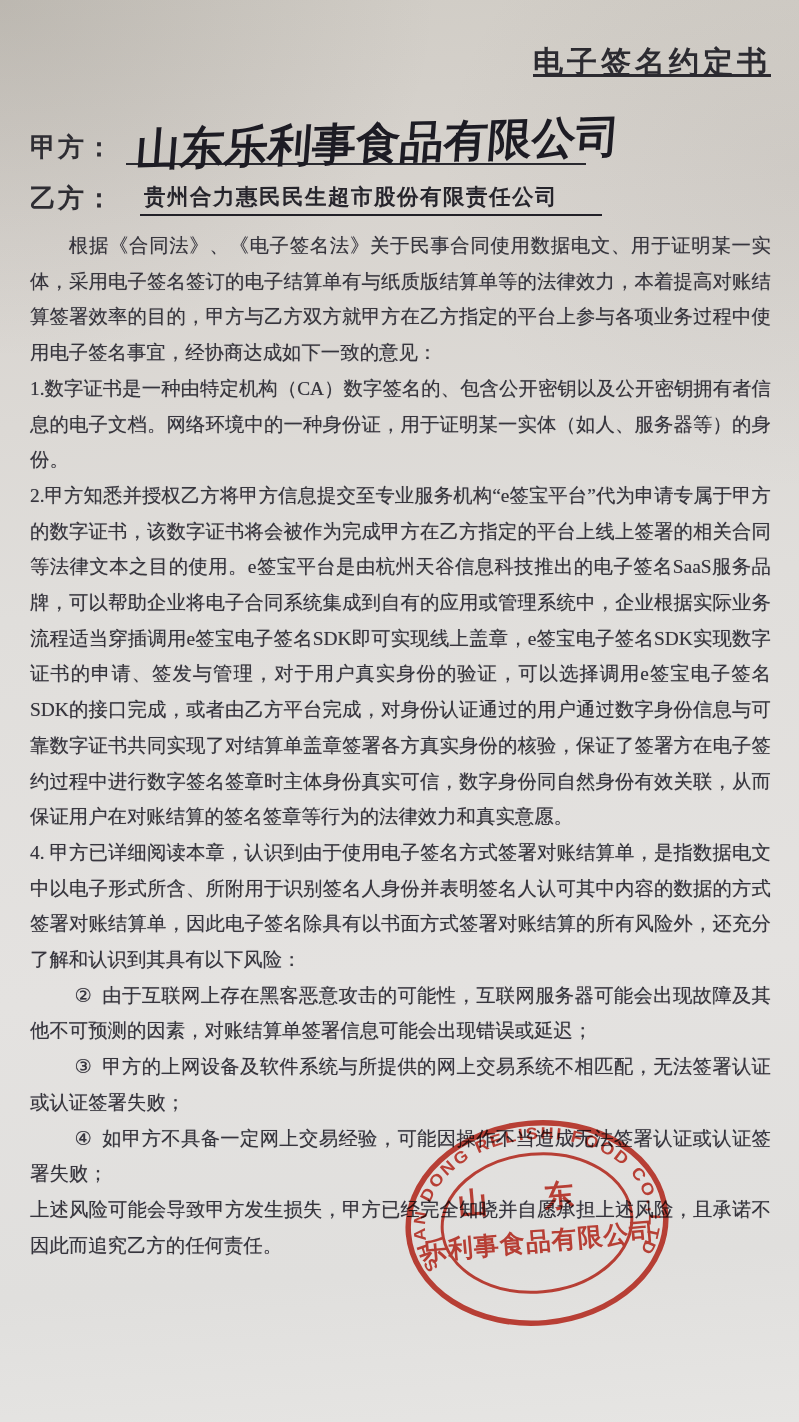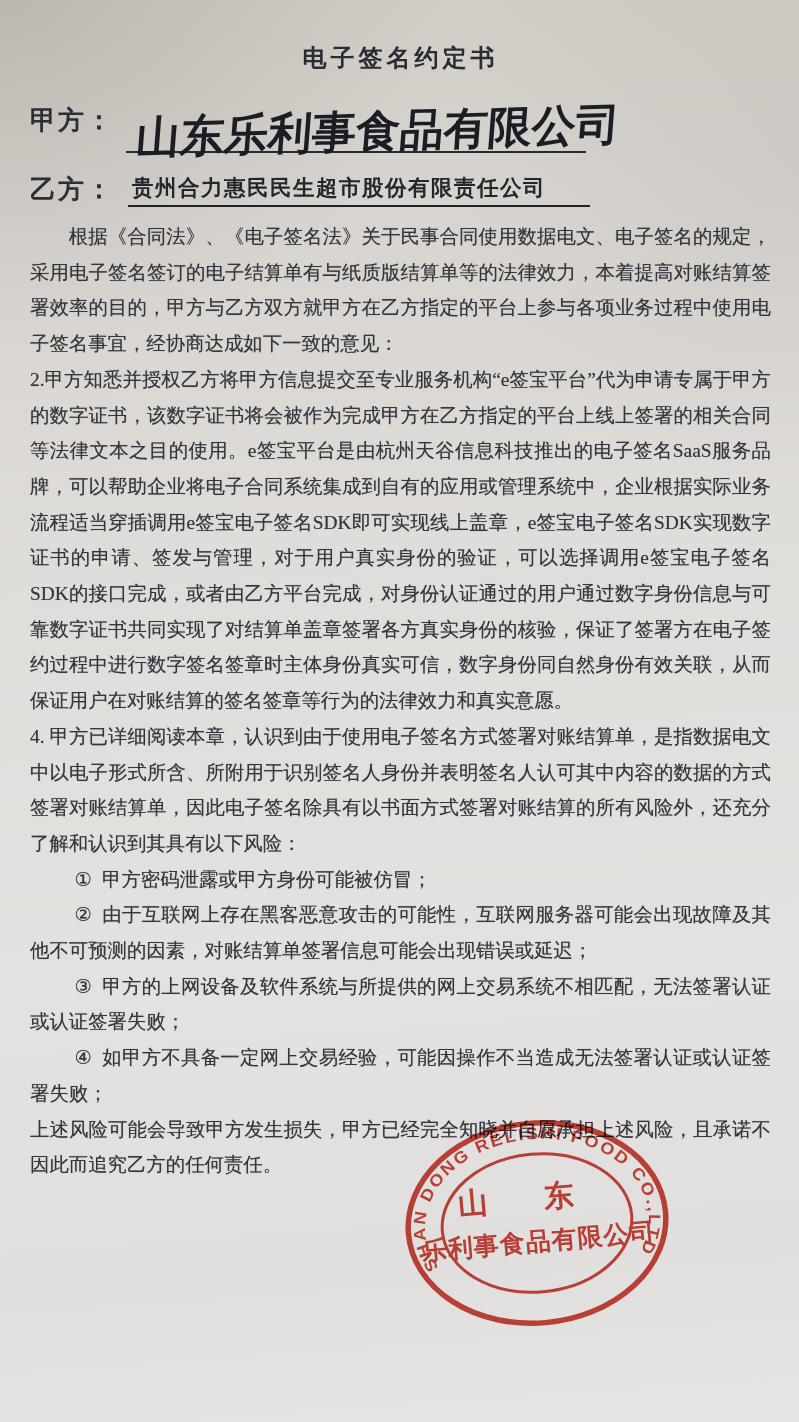--- a/index.html
+++ b/index.html
@@ -13,57 +13,58 @@
       radial-gradient(130% 60% at 0% 0%, rgba(108,102,94,0.20) 0%, rgba(108,102,94,0.0) 42%),
       radial-gradient(90% 45% at 100% 12%, rgba(125,120,112,0.10) 0%, rgba(125,120,112,0.0) 50%),
       linear-gradient(176deg, #d0ccc5 0%, #d8d4cf 16%, #e0dedb 42%, #e4e2e0 68%, #e0dfdd 88%, #e6e5e3 100%);
     font-family: "Liberation Serif", "DejaVu Serif", serif;
     color: #34333b;
   }
   .content { padding: 42px 28px 0 30px; }
 
   .title {
     margin: 0 0 6px 0;
-    text-align: center;
-    font-size: 24px;
+    text-align: right;
+    font-size: 30px;
     font-weight: bold;
     letter-spacing: 4px;
     color: #2c2b31;
+    text-decoration: underline;
   }
 
   .party-row { display: flex; align-items: flex-end; }
   .party-label {
     font-size: 26px;
     font-weight: bold;
     color: #2e2d33;
     white-space: nowrap;
     letter-spacing: 2px;
   }
-  .party-a-row { margin-top: 10px; height: 72px; align-items: center; }
+  .party-a-row { margin-top: 10px; height: 72px; }
   .party-a-line {
     position: relative;
     flex: 0 0 460px;
     margin-left: 12px;
     border-bottom: 2px solid #2a2a30;
     height: 64px;
   }
   .handwritten-company {
     position: absolute;
     left: 10px;
     bottom: -10px;
     font-size: 44px;
     font-weight: 600;
     color: #1d1c24;
     white-space: nowrap;
     transform: rotate(-1.6deg) skewX(-6deg);
     letter-spacing: 0px;
   }
   .party-b-row { margin-top: 16px; align-items: flex-end; }
   .party-b-value {
-    margin-left: 14px;
+    margin-left: 26px;
     font-size: 21.5px;
     font-weight: bold;
     letter-spacing: 1.5px;
     color: #26252c;
     border-bottom: 2.5px solid #222128;
     padding: 0 44px 3px 4px;
     white-space: nowrap;
   }
 
   .doc-body {
@@ -107,25 +108,25 @@
         <span class="handwritten-company">山东乐利事食品有限公司</span>
       </span>
     </div>
 
     <div class="party-row party-b-row">
       <span class="party-label">乙方：</span>
       <span class="party-b-value">贵州合力惠民民生超市股份有限责任公司</span>
     </div>
 
     <div class="doc-body">
-      <p class="indent">根据《合同法》、《电子签名法》关于民事合同使用数据电文、电子签名的规定，采用电子签名签订的电子结算单有与纸质版结算单等的法律效力，本着提高对账结算签署效率的目的，甲方与乙方双方就甲方在乙方指定的平台上参与各项业务过程中使用电子签名事宜，经协商达成如下一致的意见：</p>
+      <p class="indent">根据《合同法》、《电子签名法》关于民事合同使用数据电文、用于证明某一实体，采用电子签名签订的电子结算单有与纸质版结算单等的法律效力，本着提高对账结算签署效率的目的，甲方与乙方双方就甲方在乙方指定的平台上参与各项业务过程中使用电子签名事宜，经协商达成如下一致的意见：</p>
+      <p>1.数字证书是一种由特定机构（CA）数字签名的、包含公开密钥以及公开密钥拥有者信息的电子文档。网络环境中的一种身份证，用于证明某一实体（如人、服务器等）的身份。</p>
       <p>2.甲方知悉并授权乙方将甲方信息提交至专业服务机构“e签宝平台”代为申请专属于甲方的数字证书，该数字证书将会被作为完成甲方在乙方指定的平台上线上签署的相关合同等法律文本之目的使用。e签宝平台是由杭州天谷信息科技推出的电子签名SaaS服务品牌，可以帮助企业将电子合同系统集成到自有的应用或管理系统中，企业根据实际业务流程适当穿插调用e签宝电子签名SDK即可实现线上盖章，e签宝电子签名SDK实现数字证书的申请、签发与管理，对于用户真实身份的验证，可以选择调用e签宝电子签名SDK的接口完成，或者由乙方平台完成，对身份认证通过的用户通过数字身份信息与可靠数字证书共同实现了对结算单盖章签署各方真实身份的核验，保证了签署方在电子签约过程中进行数字签名签章时主体身份真实可信，数字身份同自然身份有效关联，从而保证用户在对账结算的签名签章等行为的法律效力和真实意愿。</p>
       <p>4. 甲方已详细阅读本章，认识到由于使用电子签名方式签署对账结算单，是指数据电文中以电子形式所含、所附用于识别签名人身份并表明签名人认可其中内容的数据的方式签署对账结算单，因此电子签名除具有以书面方式签署对账结算的所有风险外，还充分了解和认识到其具有以下风险：</p>
 
-      <p class="risk-item"><span class="risk-num">①</span><span>甲方密码泄露或甲方身份可能被仿冒；</span></p>
       <p class="risk-item"><span class="risk-num">②</span><span>由于互联网上存在黑客恶意攻击的可能性，互联网服务器可能会出现故障及其他不可预测的因素，对账结算单签署信息可能会出现错误或延迟；</span></p>
       <p class="risk-item"><span class="risk-num">③</span><span>甲方的上网设备及软件系统与所提供的网上交易系统不相匹配，无法签署认证或认证签署失败；</span></p>
       <p class="risk-item"><span class="risk-num">④</span><span>如甲方不具备一定网上交易经验，可能因操作不当造成无法签署认证或认证签署失败；</span></p>
 
       <p>上述风险可能会导致甲方发生损失，甲方已经完全知晓并自愿承担上述风险，且承诺不因此而追究乙方的任何责任。</p>
 
     </div>
 
   </div>
 

